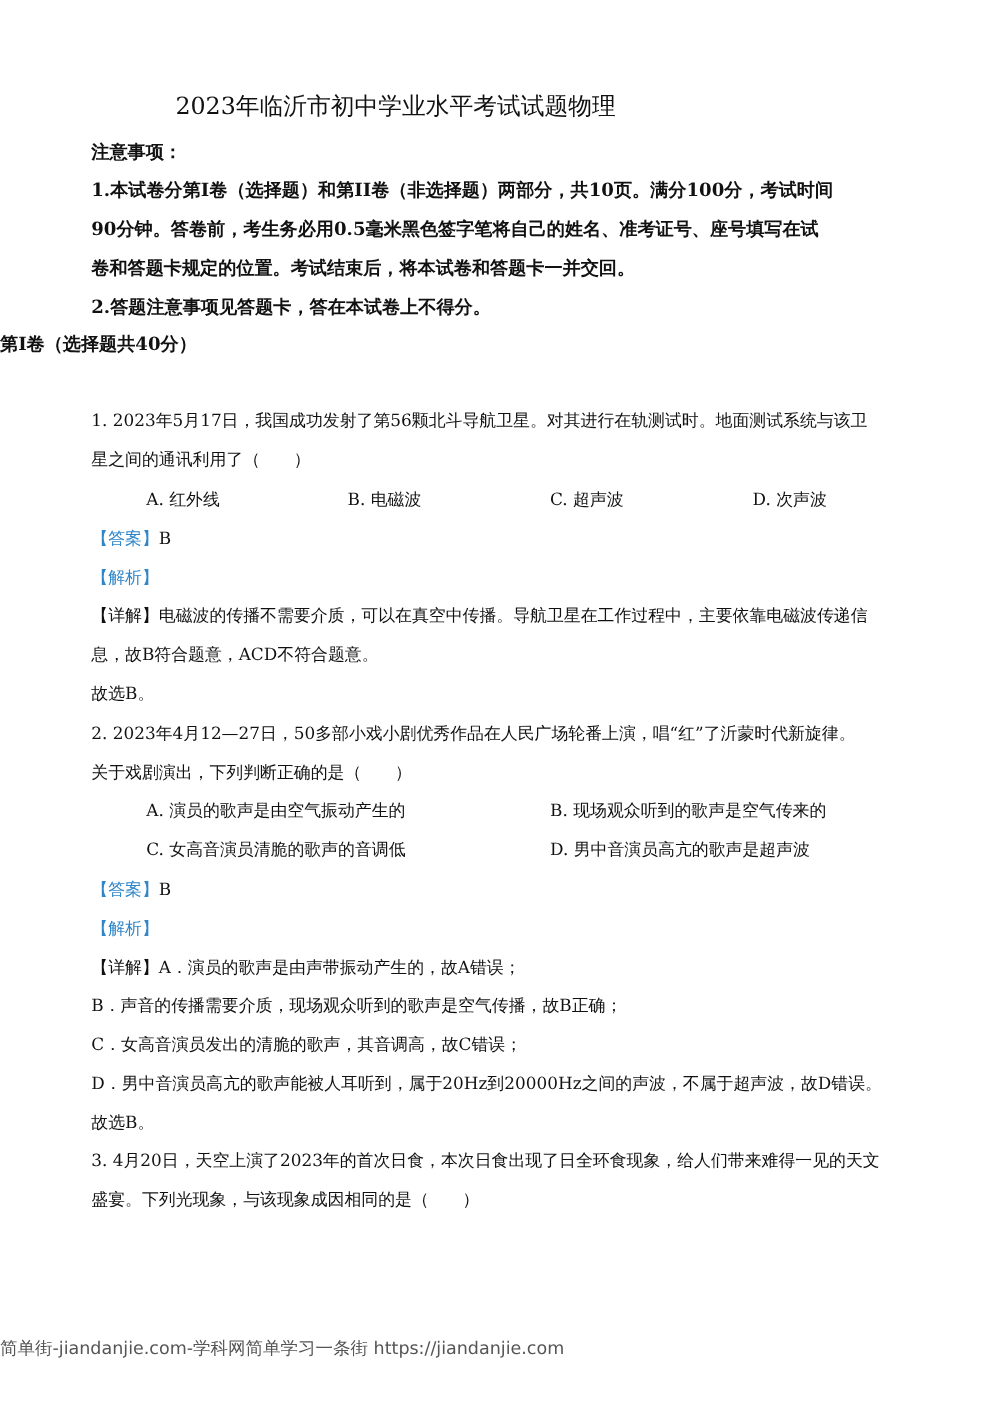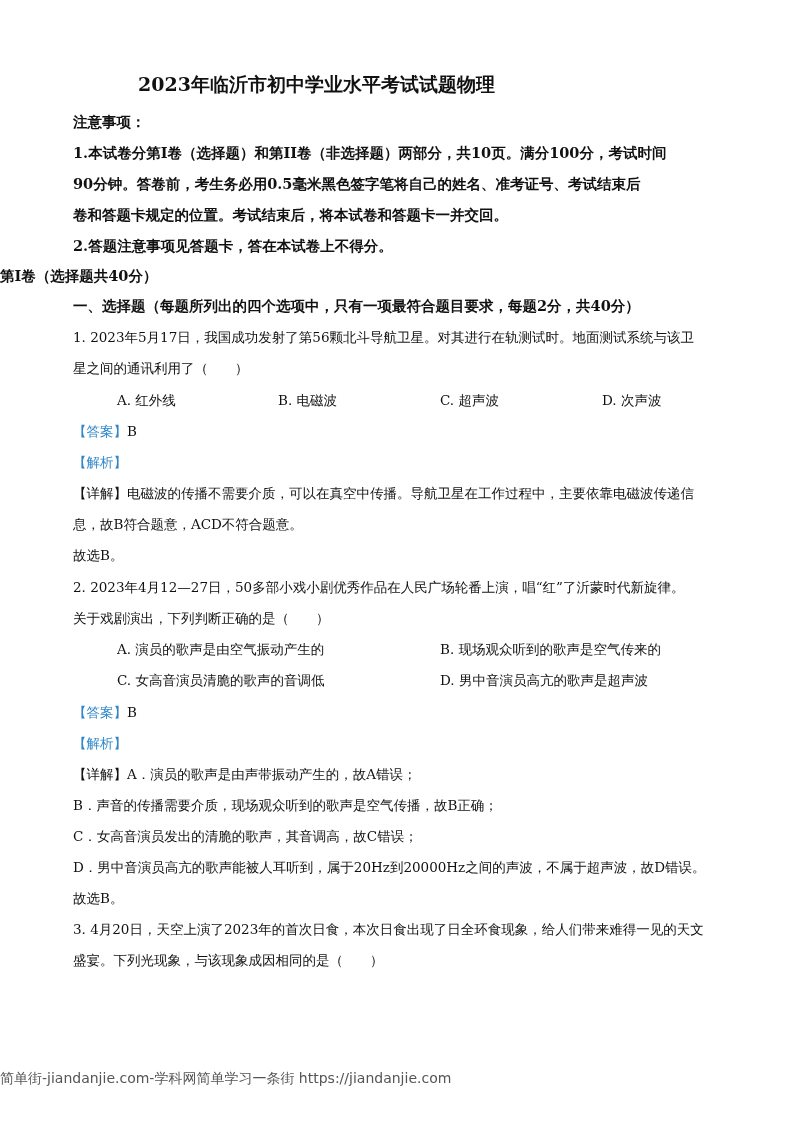--- a/index.html
+++ b/index.html
@@ -1,42 +1,41 @@
 <!DOCTYPE html>
 <html><head>
 <meta charset="utf-8">
 <style>
   html, body { margin: 0; padding: 0; background: #ffffff; }
   body { width: 793px; height: 1122px; position: relative; overflow: hidden;
          font-family: "DejaVu Serif", "Liberation Serif", serif; color: #111; }
   .page { position: absolute; left: 0; top: 0; width: 793px; height: 1122px; }
   .line { position: absolute; left: 73px; white-space: nowrap; font-size: 13.5px; line-height: 20px; }
   .title { position: absolute; left: 0; width: 633px; top: 72px; text-align: center;
-           font-size: 19px; font-weight: bold; }
+           font-size: 19px; font-weight: normal; }
   .bold { font-weight: bold; font-size: 14.5px; }
   .center { left: 0; width: 793px; text-align: left; }
   .tag { color: #2f86c9; }
   .opt { position: absolute; margin-left: 44px; }
   .footer { position: absolute; left: 0; width: 793px; top: 1070px; text-align: left;
             font-family: "DejaVu Sans", sans-serif; font-size: 14px; color: #555; }
 </style>
 </head>
 <body>
 
 <div class="page">
   <div class="title">2023年临沂市初中学业水平考试试题物理</div>
 
   <div class="line bold" style="top:112px">注意事项：</div>
   <div class="line bold" style="top:143px">1.本试卷分第I卷（选择题）和第II卷（非选择题）两部分，共10页。满分100分，考试时间</div>
-  <div class="line bold" style="top:174px">90分钟。答卷前，考生务必用0.5毫米黑色签字笔将自己的姓名、准考证号、考试结束后</div>
+  <div class="line bold" style="top:174px">90分钟。答卷前，考生务必用0.5毫米黑色签字笔将自己的姓名、准考证号、座号填写在试</div>
   <div class="line bold" style="top:205px">卷和答题卡规定的位置。考试结束后，将本试卷和答题卡一并交回。</div>
   <div class="line bold" style="top:236px">2.答题注意事项见答题卡，答在本试卷上不得分。</div>
 
   <div class="line bold center" style="top:266px;left:0">第I卷（选择题共40分）</div>
-  <div class="line bold" style="top:296px">一、选择题（每题所列出的四个选项中，只有一项最符合题目要求，每题2分，共40分）</div>
 
   <div class="line" style="top:327px">1. 2023年5月17日，我国成功发射了第56颗北斗导航卫星。对其进行在轨测试时。地面测试系统与该卫</div>
   <div class="line" style="top:358px">星之间的通讯利用了（　　）</div>
   <div class="line opt" style="top:390px;left:73px">A. 红外线</div>
   <div class="line opt" style="top:390px;left:234px">B. 电磁波</div>
   <div class="line opt" style="top:390px;left:396px">C. 超声波</div>
   <div class="line opt" style="top:390px;left:558px">D. 次声波</div>
 
   <div class="line" style="top:421px"><span class="tag">【答案】</span><span>B</span></div>
   <div class="line tag" style="top:452px">【解析】</div>

